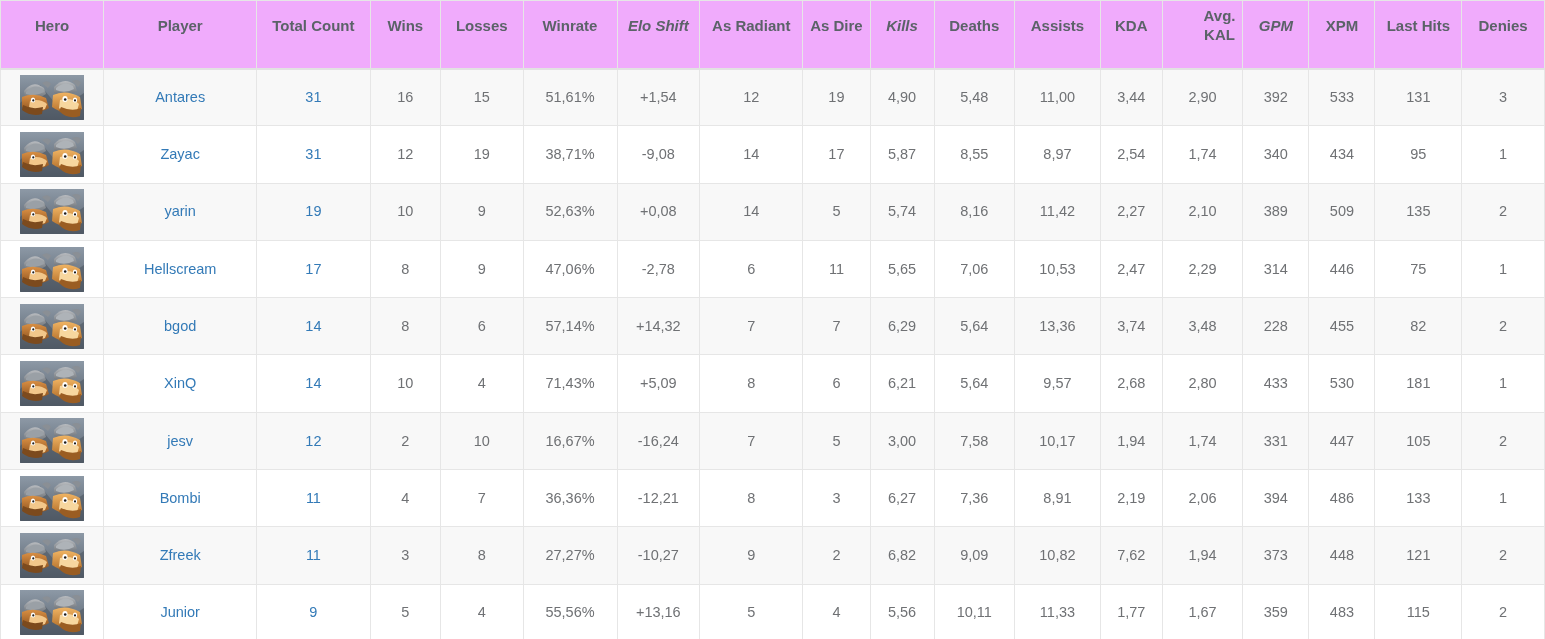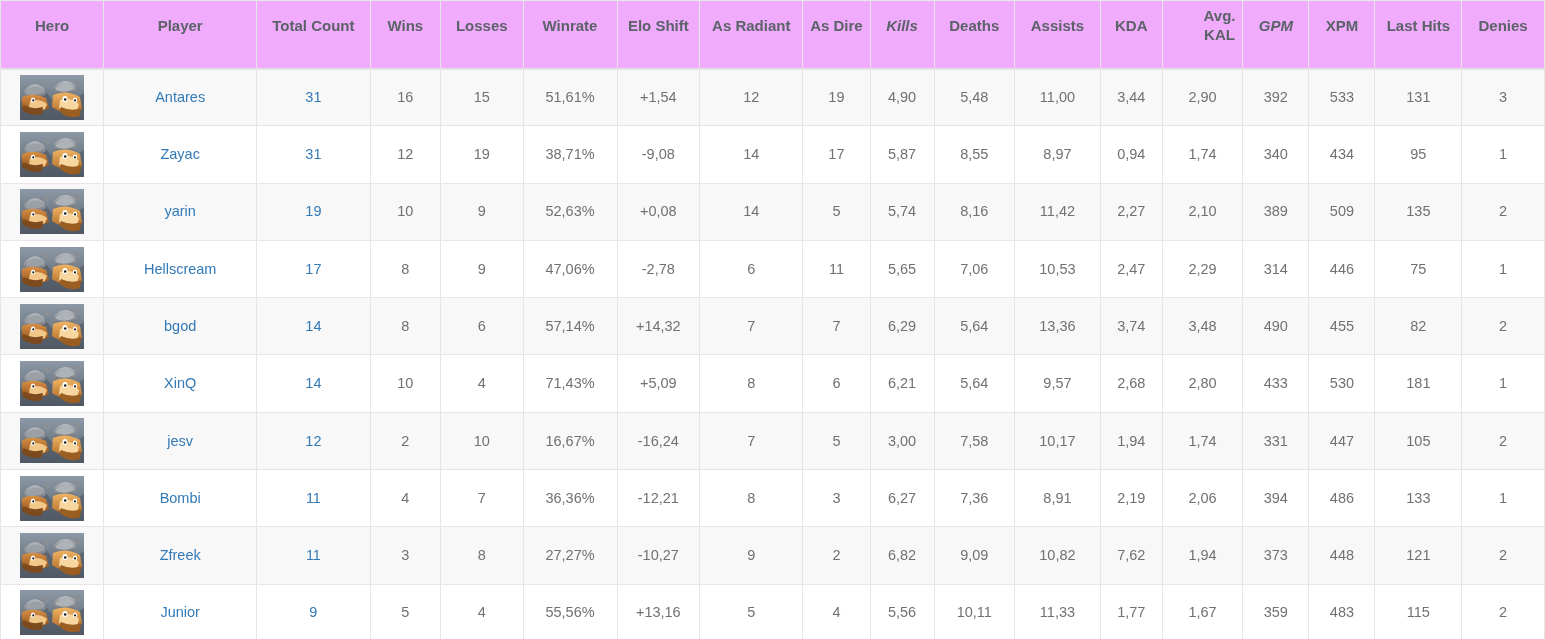--- a/index.html
+++ b/index.html
@@ -76,21 +76,21 @@
 <div id="app">
   <table class="stats">
     <thead>
       <tr id="head-row">
           <th style="width: 100px;">Hero</th>
           <th style="width: 148px;">Player</th>
           <th style="width: 110px;">Total Count</th>
           <th style="width: 68px;">Wins</th>
           <th style="width: 80px;">Losses</th>
           <th style="width: 91px;">Winrate</th>
-          <th style="width: 80px;">Elo Shift</th>
+          <th style="width: 80px; font-style: italic;">Elo Shift</th>
           <th style="width: 100px;">As Radiant</th>
           <th style="width: 65px;">As Dire</th>
           <th style="width: 62px; font-style: italic;">Kills</th>
           <th style="width: 78px;">Deaths</th>
           <th style="width: 83px;">Assists</th>
           <th style="width: 60px;">KDA</th>
           <th style="width: 78px; padding-left: 40px;">Avg. KAL</th>
           <th style="width: 64px; font-style: italic;">GPM</th>
           <th style="width: 64px;">XPM</th>
           <th style="width: 84px;">Last Hits</th>
@@ -224,21 +224,21 @@
           <td><a class="count-link" href="#">31</a></td>
           <td class="num">12</td>
           <td class="num">19</td>
           <td class="num">38,71%</td>
           <td class="num">-9,08</td>
           <td class="num">14</td>
           <td class="num">17</td>
           <td class="num">5,87</td>
           <td class="num">8,55</td>
           <td class="num">8,97</td>
-          <td class="num">0,94</td>
+          <td class="num">2,54</td>
           <td class="num">1,74</td>
           <td class="num">340</td>
           <td class="num">434</td>
           <td class="num">95</td>
           <td class="num">1</td>
         </tr>
         <tr class="odd">
           <td class="hero-cell">
             <span class="hero-portrait">
   <svg viewBox="0 0 64 45" preserveAspectRatio="none" aria-hidden="true">
@@ -436,21 +436,21 @@
           <td class="num">6</td>
           <td class="num">57,14%</td>
           <td class="num">+14,32</td>
           <td class="num">7</td>
           <td class="num">7</td>
           <td class="num">6,29</td>
           <td class="num">5,64</td>
           <td class="num">13,36</td>
           <td class="num">3,74</td>
           <td class="num">3,48</td>
-          <td class="num">490</td>
+          <td class="num">228</td>
           <td class="num">455</td>
           <td class="num">82</td>
           <td class="num">2</td>
         </tr>
         <tr class="even">
           <td class="hero-cell">
             <span class="hero-portrait">
   <svg viewBox="0 0 64 45" preserveAspectRatio="none" aria-hidden="true">
     <defs>
       <linearGradient id="bg" x1="0" y1="0" x2="0" y2="1">

